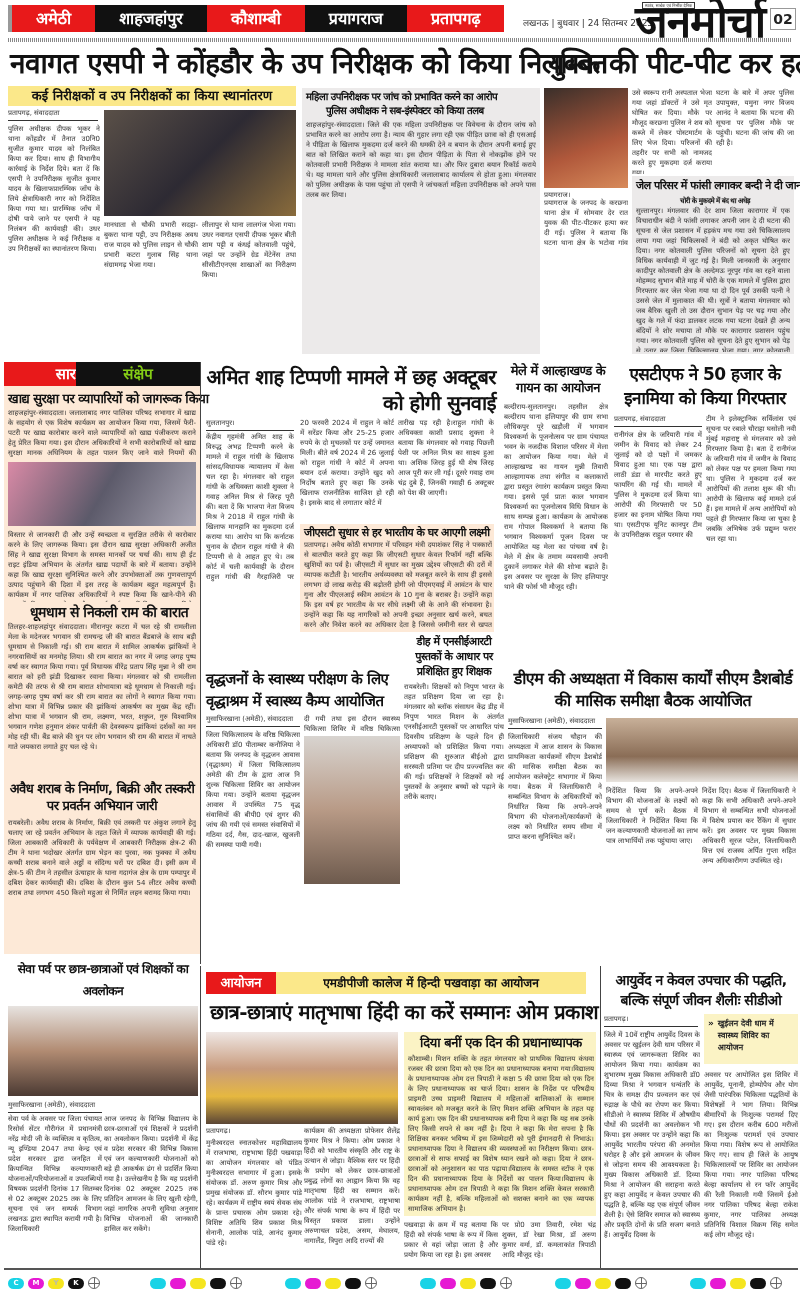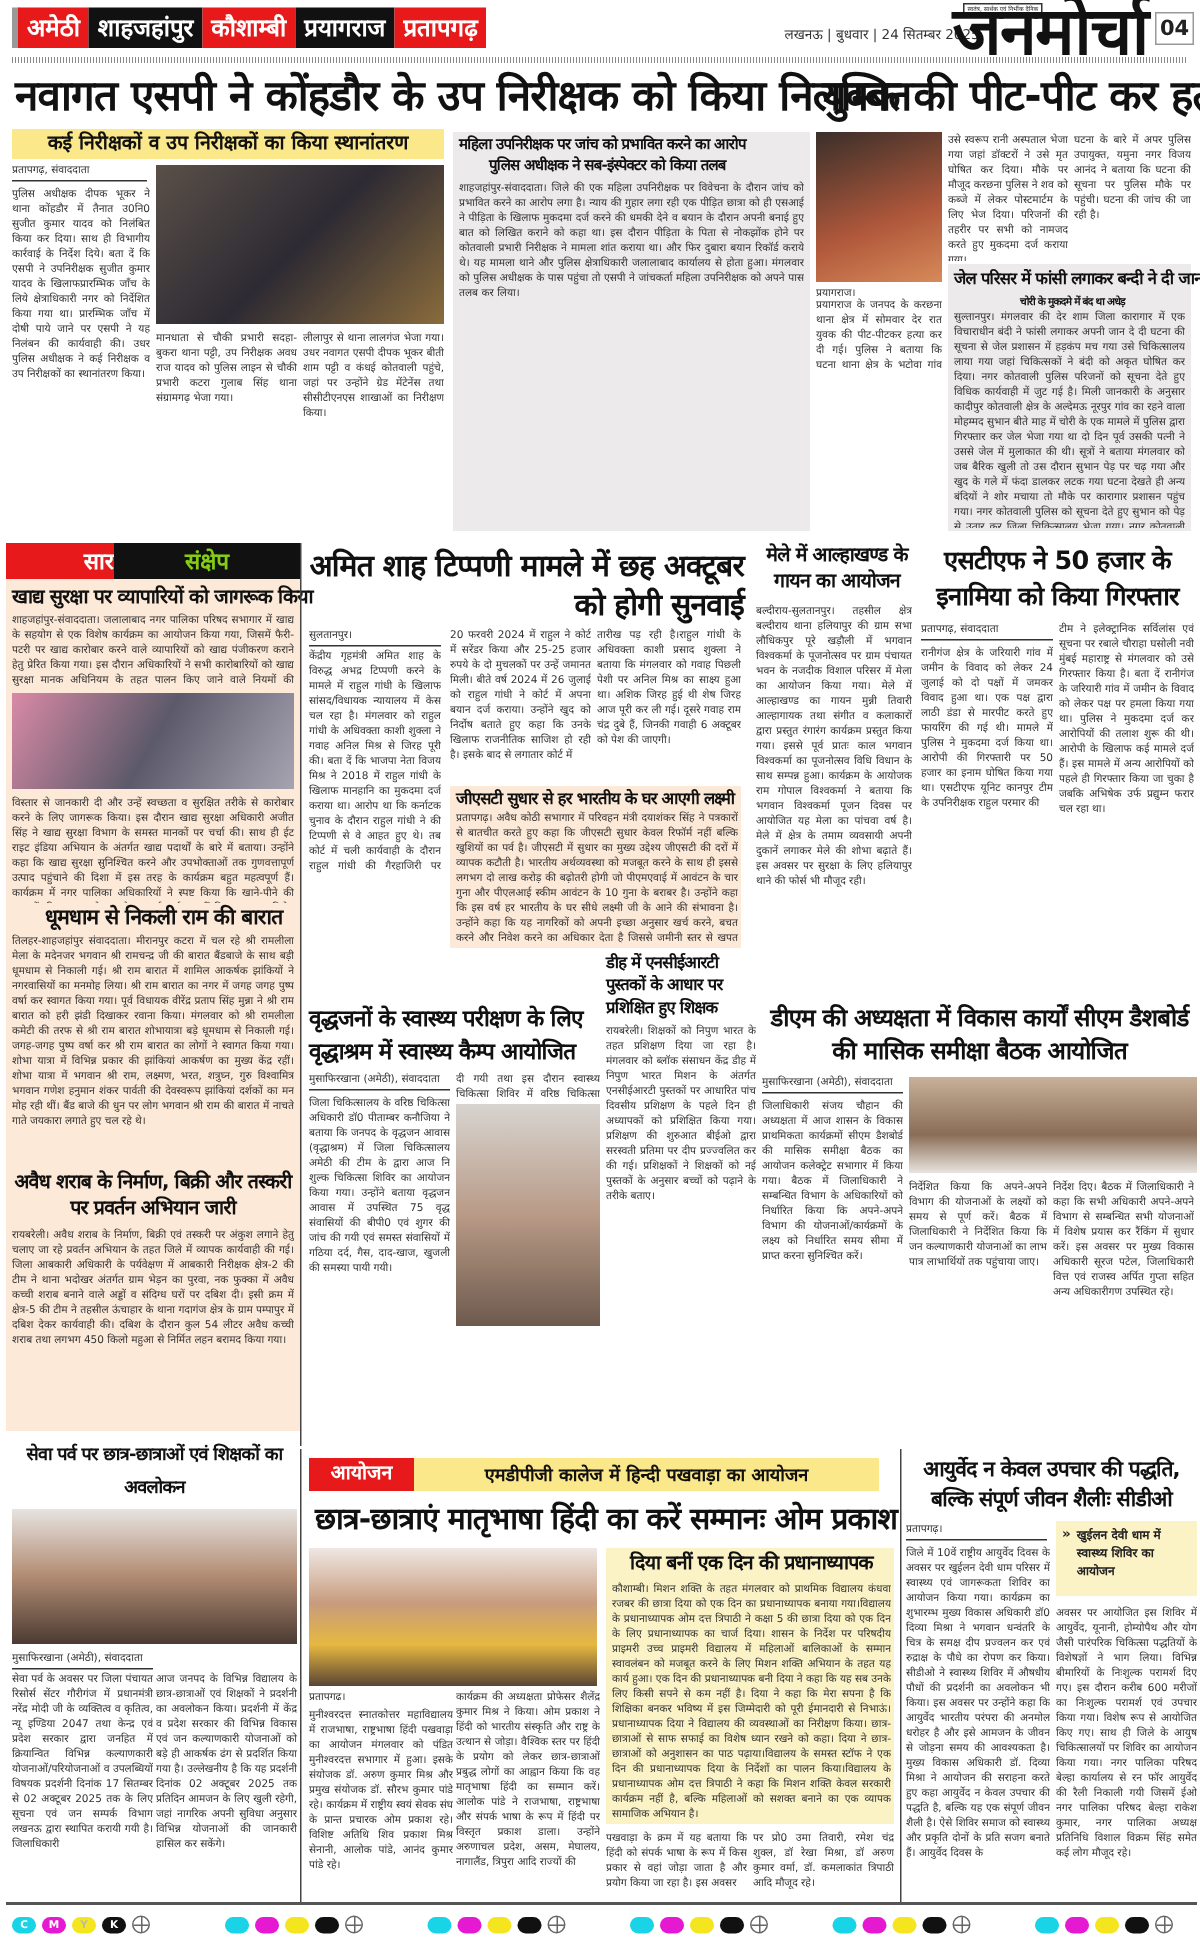--- a/index.html
+++ b/index.html
@@ -1,19 +1,19 @@
 <!DOCTYPE html>
 <html><head>
 <meta charset="utf-8">
 <style>
 *{box-sizing:border-box;margin:0;padding:0}
 body{width:800px;height:1295px;background:#fff;font-family:"DejaVu Sans",sans-serif;color:#222;position:relative;overflow:hidden}
 .abs{position:absolute}
 .tabs{left:12px;top:5px;height:27px;display:flex}
-.tab{color:#fff;font-weight:bold;font-size:16px;padding:3px 6px;line-height:21px;white-space:nowrap}
+.tab{color:#fff;font-weight:bold;font-size:16px;padding:3px 24px;line-height:21px;white-space:nowrap}
 .tab.red{background:#e8191a}.tab.blk{background:#111}
 .leftbar{left:8px;top:5px;width:5px;height:27px;background:#999}
 .dateline{left:523px;top:16px;font-size:9px;color:#333}
 .logo{left:635px;top:2px;font-size:44px;font-weight:bold;letter-spacing:-1px;color:#111;line-height:40px}
 .logo-tag{left:642px;top:2px;font-size:4px;border:1px solid #333;padding:0 2px}
 .pageno{left:770px;top:8px;width:26px;height:22px;border:1px solid #999;font-size:14px;font-weight:bold;text-align:center;line-height:20px}
 .rule{left:8px;top:38px;width:784px;height:4px;background:repeating-linear-gradient(90deg,#888 0 1px,#fff 1px 2px)}
 .h1{font-weight:bold;color:#111;white-space:nowrap;letter-spacing:-0.5px}
 .txt{font-size:7px;line-height:10px;color:#333;text-align:justify;overflow:hidden}
 .strip{background:#fbe88a;font-weight:bold;text-align:center;color:#111}
@@ -36,21 +36,21 @@
 <div class="abs tabs">
   <div class="tab red">अमेठी</div>
   <div class="tab blk">शाहजहांपुर</div>
   <div class="tab red">कौशाम्बी</div>
   <div class="tab blk">प्रयागराज</div>
   <div class="tab red">प्रतापगढ़</div>
 </div>
 <div class="abs dateline">लखनऊ | बुधवार | 24 सितम्बर 2025</div>
 <div class="abs logo-tag">स्वतंत्र, सार्थक एवं निर्भीक दैनिक</div>
 <div class="abs logo">जनमोर्चा</div>
-<div class="abs pageno">04</div>
+<div class="abs pageno">02</div>
 <div class="abs rule"></div>
 
 <div class="abs h1" style="left:10px;top:46px;font-size:28px;line-height:36px">नवागत एसपी ने कोंहडौर के उप निरीक्षक को किया निलम्बित</div>
 <div class="abs strip" style="left:8px;top:86px;width:288px;height:20px;font-size:13px;line-height:20px">कई निरीक्षकों व उप निरीक्षकों का किया स्थानांतरण</div>
 <div class="abs dateloc" style="left:8px;top:108px;width:90px">प्रतापगढ़, संवाददाता</div>
 <div class="abs txt" style="left:8px;top:124px;width:92px;height:230px">पुलिस अधीक्षक दीपक भूकर ने थाना कोंहडौर में तैनात उ0नि0 सुजीत कुमार यादव को निलंबित किया कर दिया। साथ ही विभागीय कार्रवाई के निर्देश दिये। बता दें कि एसपी ने उपनिरीक्षक सुजीत कुमार यादव के खिलाफप्रारम्भिक जाँच के लिये क्षेत्राधिकारी नगर को निर्देशित किया गया था। प्रारम्भिक जाँच में दोषी पाये जाने पर एसपी ने यह निलंबन की कार्यवाही की। उधर पुलिस अधीक्षक ने कई निरीक्षक व उप निरीक्षकों का स्थानांतरण किया।</div>
 <div class="abs photo" style="left:104px;top:110px;width:192px;height:106px"></div>
 <div class="abs txt" style="left:104px;top:220px;width:94px;height:134px">मानधाता से चौकी प्रभारी सदहा-बुकरा थाना पट्टी, उप निरीक्षक अवध राज यादव को पुलिस लाइन से चौकी प्रभारी कटरा गुलाब सिंह थाना संग्रामगढ़ भेजा गया।</div>
 <div class="abs txt" style="left:202px;top:220px;width:94px;height:134px">लीलापुर से थाना लालगंज भेजा गया। उधर नवागत एसपी दीपक भूकर बीती शाम पट्टी व कंधई कोतवाली पहुंचे, जहां पर उन्होंने ग्रेड मेंटेनेंस तथा सीसीटीएनएस शाखाओं का निरीक्षण किया।</div>
 
@@ -102,21 +102,21 @@
 <div class="abs dateloc" style="left:614px;top:414px;width:88px">प्रतापगढ़, संवाददाता</div>
 <div class="abs txt" style="left:614px;top:430px;width:88px;height:200px">रानीगंज क्षेत्र के जरियारी गांव में जमीन के विवाद को लेकर 24 जुलाई को दो पक्षों में जमकर विवाद हुआ था। एक पक्ष द्वारा लाठी डंडा से मारपीट करते हुए फायरिंग की गई थी। मामले में पुलिस ने मुकदमा दर्ज किया था। आरोपी की गिरफ्तारी पर 50 हजार का इनाम घोषित किया गया था। एसटीएफ यूनिट कानपुर टीम के उपनिरीक्षक राहुल परमार की</div>
 <div class="abs txt" style="left:706px;top:414px;width:90px;height:216px">टीम ने इलेक्ट्रानिक सर्विलांस एवं सूचना पर रबाले चौराहा घसोली नवी मुंबई महाराष्ट्र से मंगलवार को उसे गिरफ्तार किया है। बता दें रानीगंज के जरियारी गांव में जमीन के विवाद को लेकर पक्ष पर हमला किया गया था। पुलिस ने मुकदमा दर्ज कर आरोपियों की तलाश शुरू की थी। आरोपी के खिलाफ कई मामले दर्ज हैं। इस मामले में अन्य आरोपियों को पहले ही गिरफ्तार किया जा चुका है जबकि अभिषेक उर्फ प्रद्युम्न फरार चल रहा था।</div>
 
 <div class="abs h1" style="left:206px;top:668px;width:194px;font-size:15px;line-height:22px;white-space:normal;text-align:left">वृद्धजनों के स्वास्थ्य परीक्षण के लिए वृद्धाश्रम में स्वास्थ्य कैम्प आयोजित</div>
 <div class="abs dateloc" style="left:206px;top:714px;width:94px">मुसाफिरखाना (अमेठी), संवाददाता</div>
 <div class="abs txt" style="left:206px;top:730px;width:94px;height:220px">जिला चिकित्सालय के वरिष्ठ चिकित्सा अधिकारी डॉ0 पीताम्बर कनौजिया ने बताया कि जनपद के वृद्धजन आवास (वृद्धाश्रम) में जिला चिकित्सालय अमेठी की टीम के द्वारा आज नि शुल्क चिकित्सा शिविर का आयोजन किया गया। उन्होंने बताया वृद्धजन आवास में उपस्थित 75 वृद्ध संवासियों की बीपी0 एवं शुगर की जांच की गयी एवं समस्त संवासियों में गठिया दर्द, गैस, दाद-खाज, खुजली की समस्या पायी गयी।</div>
 <div class="abs txt" style="left:304px;top:714px;width:96px;height:20px">दी गयी तथा इस दौरान स्वास्थ्य चिकित्सा शिविर में वरिष्ठ चिकित्सा अधिकारी डॉ0 पीताम्बर कनौजिया सहित चिकित्सीय टीम एवं वृद्धाश्रम के लेखाकार सुधांशु सिंह व पैरामेडिकल स्टाफ सोनमती, राम सुमेर उपस्थित रहे।</div>
 <div class="abs photo" style="left:304px;top:736px;width:96px;height:148px;background:linear-gradient(180deg,#d8d4d0,#b89a86 50%,#6d5a4d)"></div>
 
-<div class="abs h1" style="left:404px;top:634px;width:100px;font-size:11px;line-height:15px;white-space:normal;">डीह में एनसीईआरटी पुस्तकों के आधार पर प्रशिक्षित हुए शिक्षक</div>
+<div class="abs h1" style="left:404px;top:634px;width:100px;font-size:11px;line-height:15px;white-space:normal;text-align:center">डीह में एनसीईआरटी पुस्तकों के आधार पर प्रशिक्षित हुए शिक्षक</div>
 <div class="abs txt" style="left:404px;top:682px;width:100px;height:268px">रायबरेली। शिक्षकों को निपुण भारत के तहत प्रशिक्षण दिया जा रहा है। मंगलवार को ब्लॉक संसाधन केंद्र डीह में निपुण भारत मिशन के अंतर्गत एनसीईआरटी पुस्तकों पर आधारित पांच दिवसीय प्रशिक्षण के पहले दिन ही अध्यापकों को प्रशिक्षित किया गया। प्रशिक्षण की शुरुआत बीईओ द्वारा सरस्वती प्रतिमा पर दीप प्रज्ज्वलित कर की गई। प्रशिक्षकों ने शिक्षकों को नई पुस्तकों के अनुसार बच्चों को पढ़ाने के तरीके बताए।</div>
 
 <div class="abs h1" style="left:508px;top:668px;width:290px;font-size:16px;line-height:22px;white-space:normal;text-align:center">डीएम की अध्यक्षता में विकास कार्यों सीएम डैशबोर्ड की मासिक समीक्षा बैठक आयोजित</div>
 <div class="abs dateloc" style="left:508px;top:716px;width:94px">मुसाफिरखाना (अमेठी), संवाददाता</div>
 <div class="abs txt" style="left:508px;top:732px;width:94px;height:220px">जिलाधिकारी संजय चौहान की अध्यक्षता में आज शासन के विकास प्राथमिकता कार्यक्रमों सीएम डैशबोर्ड की मासिक समीक्षा बैठक का आयोजन कलेक्ट्रेट सभागार में किया गया। बैठक में जिलाधिकारी ने सम्बन्धित विभाग के अधिकारियों को निर्धारित किया कि अपने-अपने विभाग की योजनाओं/कार्यक्रमों के लक्ष्य को निर्धारित समय सीमा में प्राप्त करना सुनिश्चित करें।</div>
 <div class="abs photo" style="left:606px;top:718px;width:192px;height:64px;background:linear-gradient(180deg,#c8b099,#8a6d56 60%,#e8e4df)"></div>
 <div class="abs txt" style="left:606px;top:786px;width:92px;height:166px">निर्देशित किया कि अपने-अपने विभाग की योजनाओं के लक्ष्यों को समय से पूर्ण करें। बैठक में जिलाधिकारी ने निर्देशित किया कि जन कल्याणकारी योजनाओं का लाभ पात्र लाभार्थियों तक पहुंचाया जाए।</div>
 <div class="abs txt" style="left:702px;top:786px;width:94px;height:166px">निर्देश दिए। बैठक में जिलाधिकारी ने कहा कि सभी अधिकारी अपने-अपने विभाग से सम्बन्धित सभी योजनाओं में विशेष प्रयास कर रैंकिंग में सुधार करें। इस अवसर पर मुख्य विकास अधिकारी सूरज पटेल, जिलाधिकारी वित्त एवं राजस्व अर्पित गुप्ता सहित अन्य अधिकारीगण उपस्थित रहे।</div>
 
 <div class="abs h1" style="left:8px;top:958px;width:190px;font-size:12px;line-height:22px;white-space:normal;text-align:center">सेवा पर्व पर छात्र-छात्राओं एवं शिक्षकों का अवलोकन</div>

